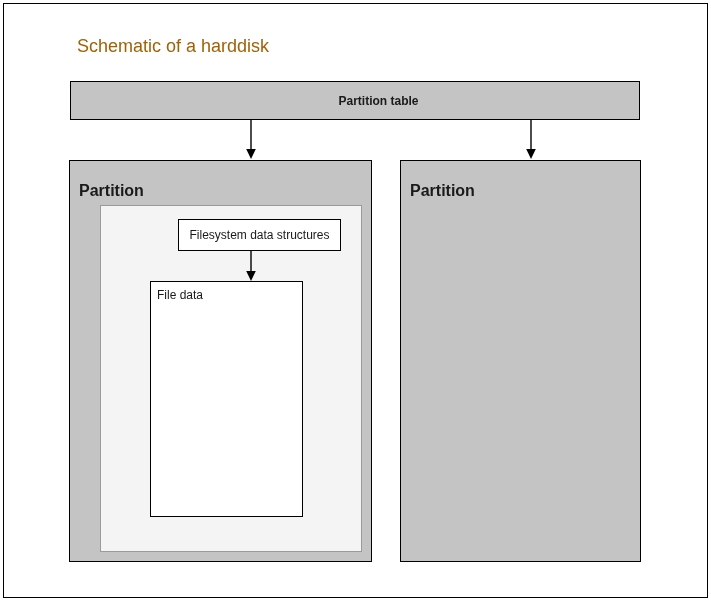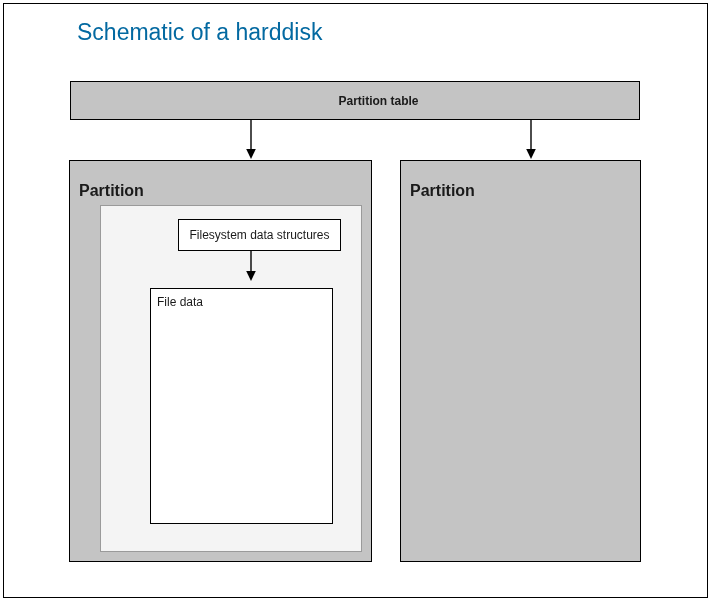--- a/index.html
+++ b/index.html
@@ -24,24 +24,24 @@
     top: 3px;
     width: 705px;
     height: 595px;
     border: 1px solid #000000;
     box-sizing: border-box;
     background: #ffffff;
   }
   #diagram-title {
     position: absolute;
     left: 77px;
-    top: 19px;
-    font-size: 23px;
+    top: 33px;
+    font-size: 18px;
     line-height: 26px;
-    color: #0369a1;
+    color: #a16207;
     white-space: nowrap;
   }
   
   #partition-table {
     position: absolute;
     left: 70px;
     top: 81px;
     width: 570px;
     height: 39px;
     background: #c4c4c4;
@@ -111,22 +111,22 @@
     align-items: center;
     justify-content: center;
   }
   #fs-data-structures .lbl {
     font-size: 12px;
     color: #1a1a1a;
     white-space: nowrap;
   }
   #file-data {
     left: 150px;
-    top: 288px;
-    width: 183px;
+    top: 281px;
+    width: 153px;
     height: 236px;
   }
   #file-data .lbl {
     position: absolute;
     left: 6px;
     top: 6px;
     font-size: 12px;
     color: #1a1a1a;
   }
   

